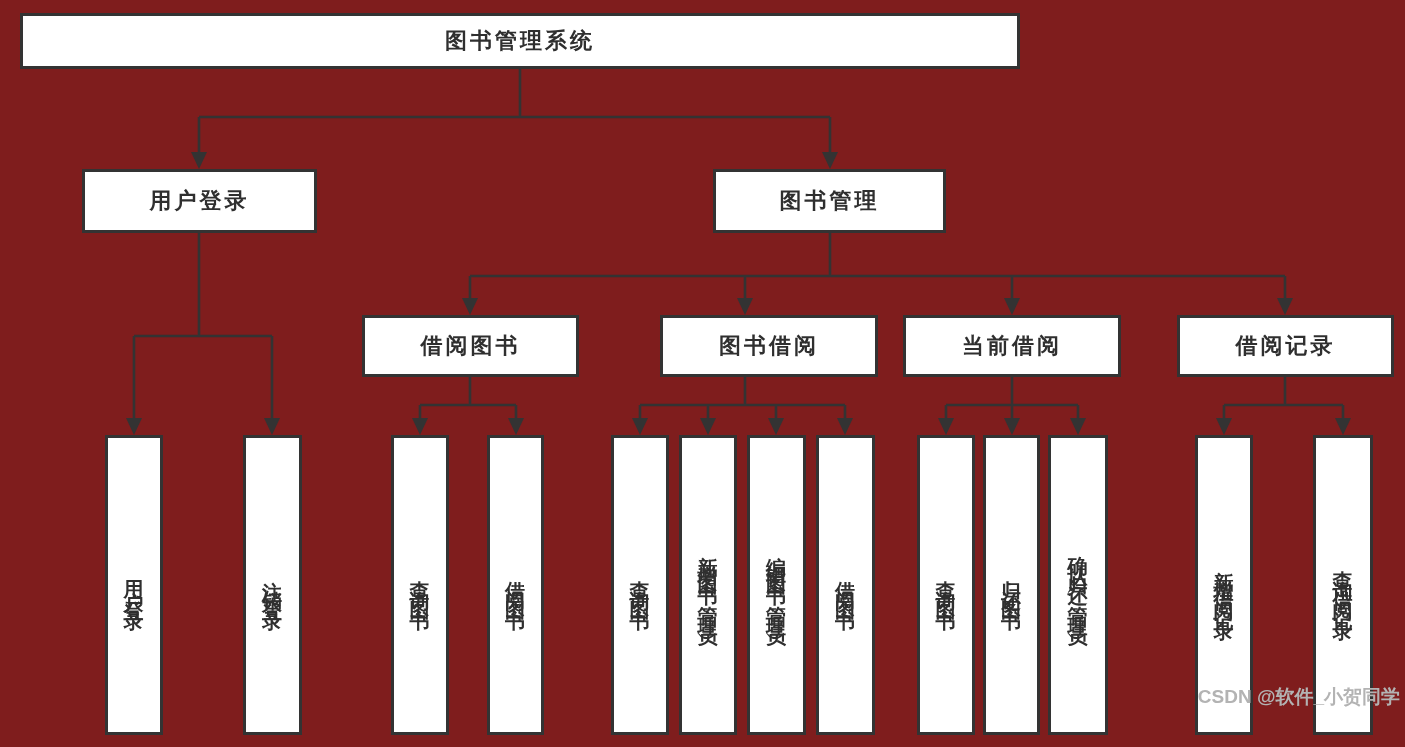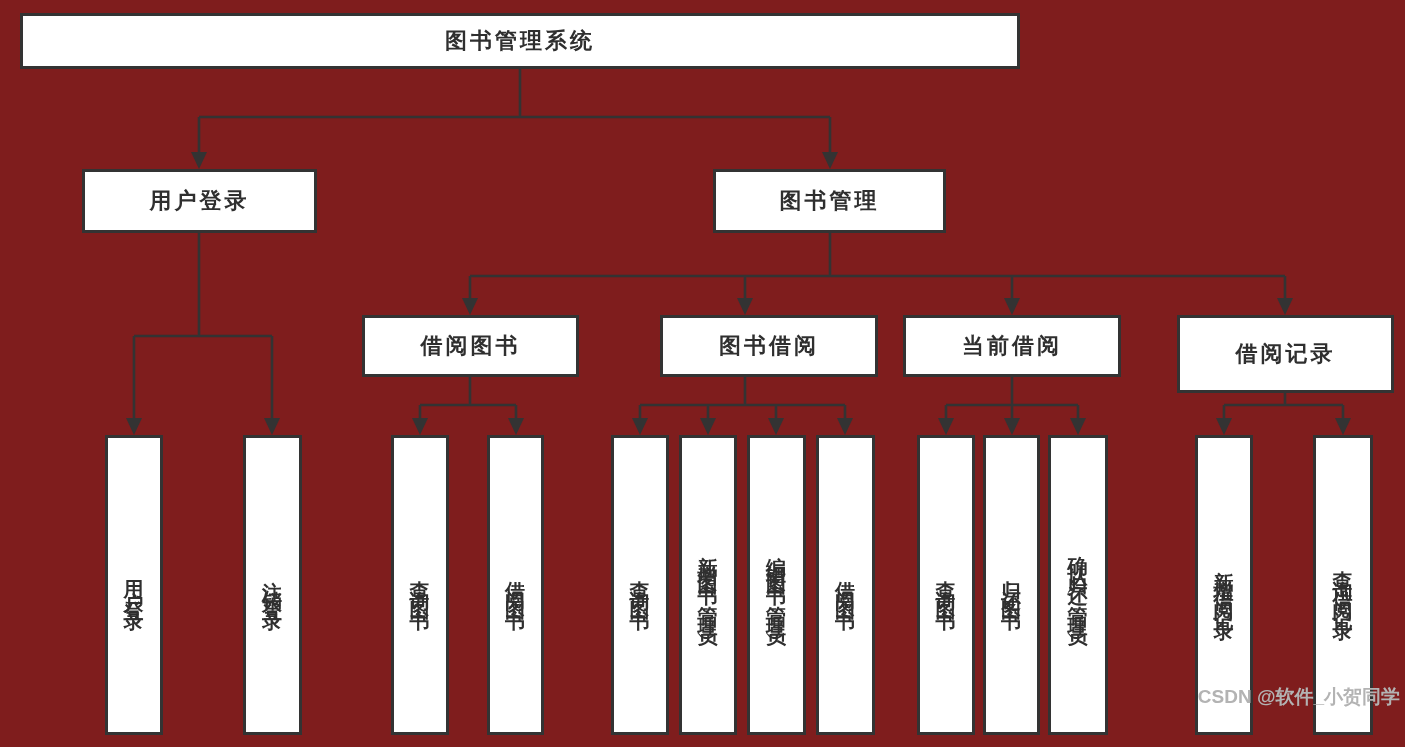--- a/index.html
+++ b/index.html
@@ -117,21 +117,21 @@
 
   <div class="box hbox" style="left:362px; top:315px; width:217px; height:62px;">
     <span>借阅图书</span>
   </div>
   <div class="box hbox" style="left:636px; top:315px; width:218px; height:62px;margin-left:24px;">
     <span>图书借阅</span>
   </div>
   <div class="box hbox" style="left:903px; top:315px; width:218px; height:62px;">
     <span>当前借阅</span>
   </div>
-  <div class="box hbox" style="left:1177px; top:315px; width:217px; height:78px;">
+  <div class="box hbox" style="left:1177px; top:315px; width:217px; height:62px;">
     <span>借阅记录</span>
   </div>
 
   <div class="box leaf" style="left:105px; width:58px;">
     <span>用户登录</span>
   </div>
   <div class="box leaf" style="left:243px; width:59px;">
     <span>注销登录</span>
   </div>
 

